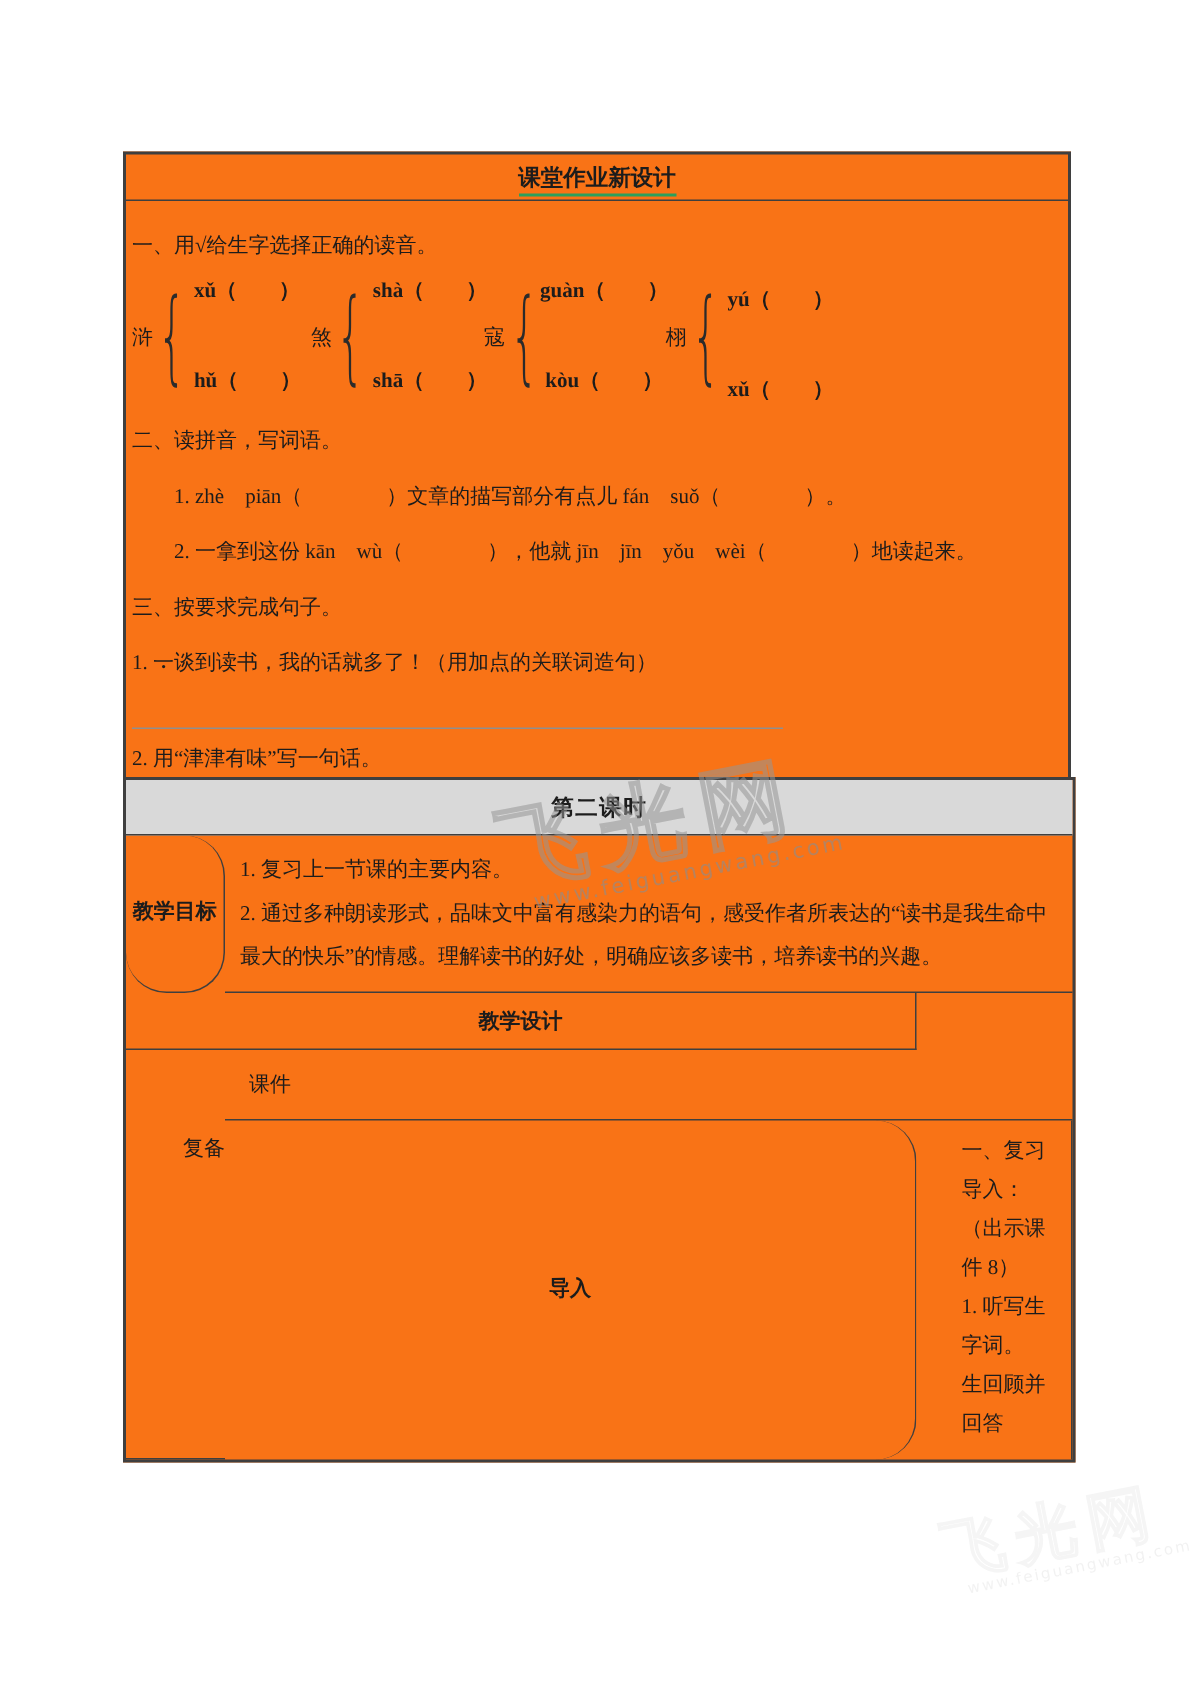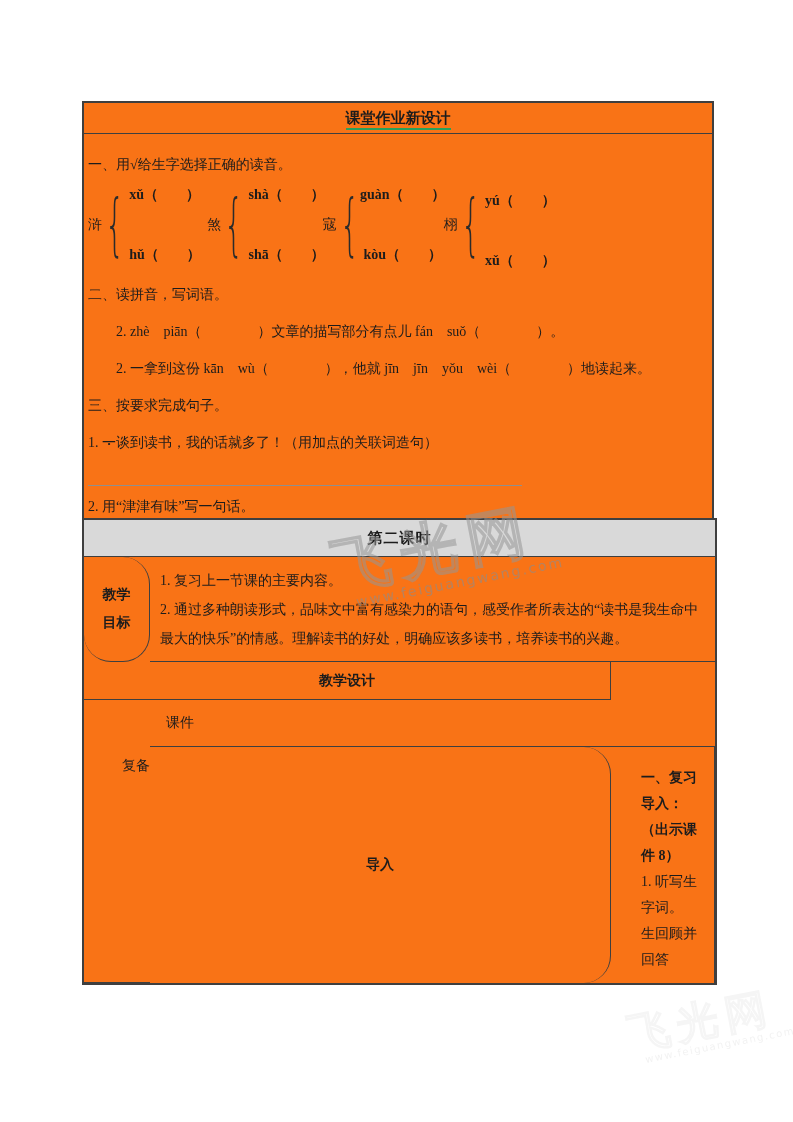--- a/index.html
+++ b/index.html
@@ -49,28 +49,28 @@
     position:absolute;left:82px;top:518px;width:631px;border:2px solid #3f3f3f;background:#f97316;
     display:grid;grid-template-columns:66px 1fr 104px;font-size:14px;
   }
   .t2-header{
     grid-column:1/-1;background:#d9d9d9;text-align:center;font-weight:bold;font-size:15px;
     padding:9px 0 8px;border-bottom:1px solid #3f3f3f;letter-spacing:1px;
   }
   .cell{border-bottom:1px solid #3f3f3f;}
   .no-bb{border-bottom:none;}
   .br{border-right:1px solid #3f3f3f;}
-  .lbl{display:flex;flex-direction:column;justify-content:center;align-items:center;font-weight:bold;line-height:28px;border-radius:27px;}
+  .lbl{display:flex;flex-direction:row;justify-content:center;align-items:center;font-weight:bold;line-height:28px;border-radius:27px;}
   .span-right{grid-column:2/-1;}
   .obj-content{padding:9px 12px 8px 10px;line-height:29px;}
   .prep-content{padding:14px 16px;display:flex;align-items:center;}
   .design-cell{grid-column:1/3;text-align:center;font-weight:bold;padding:10px 0 9px;}
   .fubei-cell{text-align:right;padding:10px 0 9px;}
   .daoru-content{padding:8px 10px 10px 30px;line-height:26px;}
-  .bold-line{font-weight:bold;margin-top:10px;}
+  .bold-line{font-weight:normal;}
 
   
   .wm{position:absolute;pointer-events:none;transform:rotate(-11deg);z-index:5;}
   .wm-brand{
     font-family:"DejaVu Sans",sans-serif;font-weight:bold;font-size:58px;letter-spacing:10px;
     color:transparent;-webkit-text-stroke:1.5px rgba(150,150,150,.55);
   }
   .wm-url{
     font-family:"DejaVu Sans",sans-serif;font-size:14px;letter-spacing:2px;
     color:rgba(140,140,140,.62);margin:-10px 0 0 16px;
@@ -120,21 +120,21 @@
           <span class="pchar">栩</span>
           <span class="brace">{</span>
           <div class="pcol pc4">
             <div>yú（　　）</div>
             <div>xǔ（　　）</div>
           </div>
         </div>
       </div>
 
       <div class="hline">二、读拼音，写词语。</div>
-      <div class="hline indent">2. zhè　piān（　　　　）文章的描写部分有点儿 fán　suǒ（　　　　）。</div>
+      <div class="hline indent">1. zhè　piān（　　　　）文章的描写部分有点儿 fán　suǒ（　　　　）。</div>
       <div class="hline indent">2. 一拿到这份 kān　wù（　　　　），他就 jīn　jīn　yǒu　wèi（　　　　）地读起来。</div>
 
       <div class="hline">三、按要求完成句子。</div>
       <div class="hline s3-item1"><span>1. </span><span class="dotted">一</span><span>谈到读书，我的话</span><span class="dotted">就</span><span>多了！（用加点的关联词造句）</span></div>
       <div class="blank blank1"></div>
       <div class="hline s3-item2">2. 用“津津有味”写一句话。</div>
       <div class="blank blank2"></div>
     </div>
 
     <div class="t1-answers">

